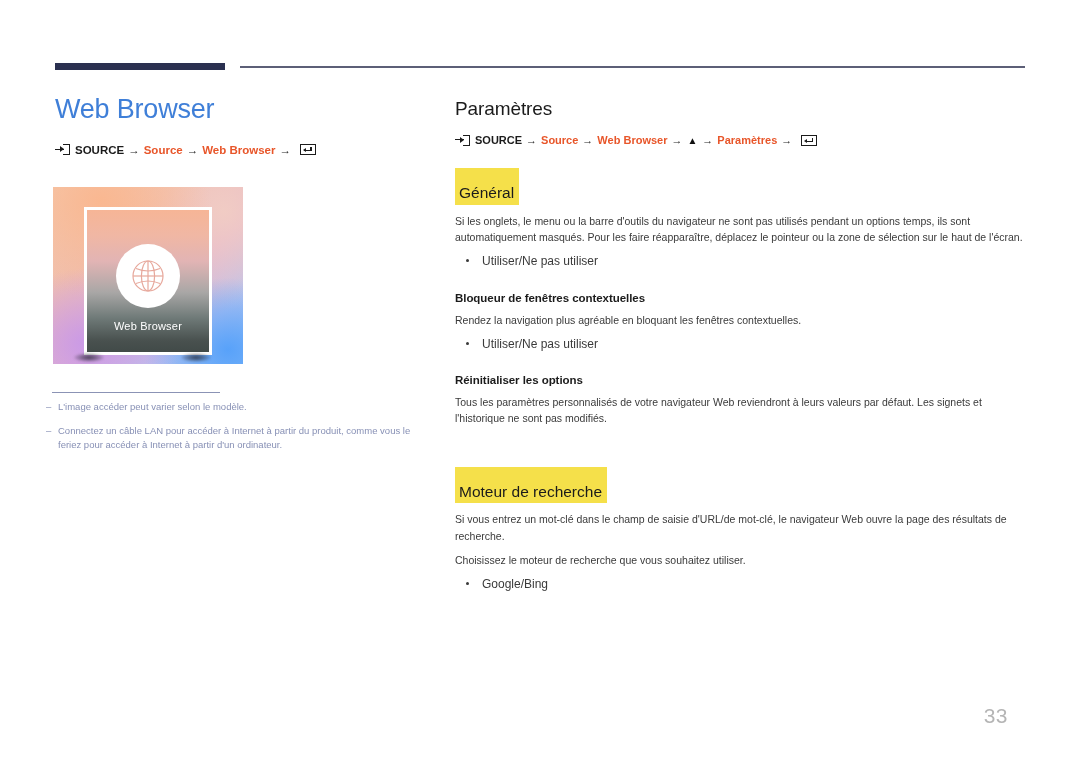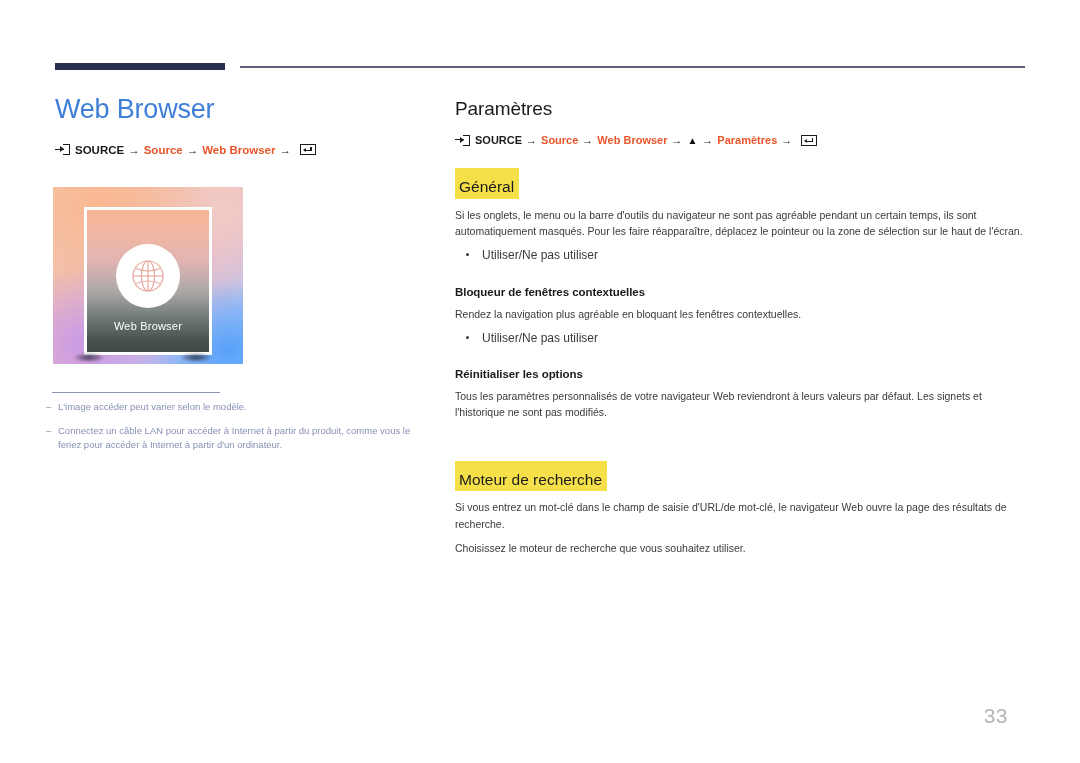--- a/index.html
+++ b/index.html
@@ -266,21 +266,21 @@
     font-size: 11px;
   }
 
   .hl-heading {
     display: inline-block;
     margin-top: 22px;
     font-size: 15.5px;
     font-weight: 400;
     color: #1b1b1b;
     background: #f5e04a;
-    padding: 10px 5px 3px 4px;
+    padding: 16px 5px 3px 4px;
     line-height: 1.15;
   }
 
   .sub-heading {
     font-size: 11.5px;
     font-weight: 700;
     color: #1b1b1b;
     margin-top: 20px;
     letter-spacing: -0.05px;
   }
@@ -413,21 +413,21 @@
         <span class="e-shaft"></span>
           <span class="e-riser"></span>
           <span class="e-head"></span>
       </span>
     </div>
 
     <div>
       <div class="hl-heading">Général</div>
 
       <div>
-        <p class="body-text">Si les onglets, le menu ou la barre d'outils du navigateur ne sont pas agréable pendant un certain temps, ils sont automatiquement masqués. Pour les faire réapparaître, déplacez le pointeur ou la zone de sélection sur le haut de l'écran.</p>
+        <p class="body-text">Si les onglets, le menu ou la barre d'outils du navigateur ne sont pas utilisés pendant un options temps, ils sont automatiquement masqués. Pour les faire réapparaître, déplacez le pointeur ou la zone de sélection sur le haut de l'écran.</p>
         <ul class="bullets">
           <li>Utiliser/Ne pas utiliser</li>
         </ul>
       </div>
 
       <div>
         <div class="sub-heading">Bloqueur de fenêtres contextuelles</div>
         <p class="body-text">Rendez la navigation plus agréable en bloquant les fenêtres contextuelles.</p>
         <ul class="bullets">
           <li>Utiliser/Ne pas utiliser</li>
@@ -437,18 +437,21 @@
       <div>
         <div class="sub-heading">Réinitialiser les options</div>
         <p class="body-text">Tous les paramètres personnalisés de votre navigateur Web reviendront à leurs valeurs par défaut. Les signets et l'historique ne sont pas modifiés.</p>
       </div>
     </div>
 
     <div class="gap-lg">
       <div class="hl-heading" style="margin-top:0">Moteur de recherche</div>
       <p class="body-text">Si vous entrez un mot-clé dans le champ de saisie d'URL/de mot-clé, le navigateur Web ouvre la page des résultats de recherche.</p>
       <p class="body-text">Choisissez le moteur de recherche que vous souhaitez utiliser.</p>
+      <ul class="bullets">
+        <li>Google/Bing</li>
+      </ul>
     </div>
   </div>
 
   <div class="page-number">33</div>
 
 </div>
 
 </body></html>

